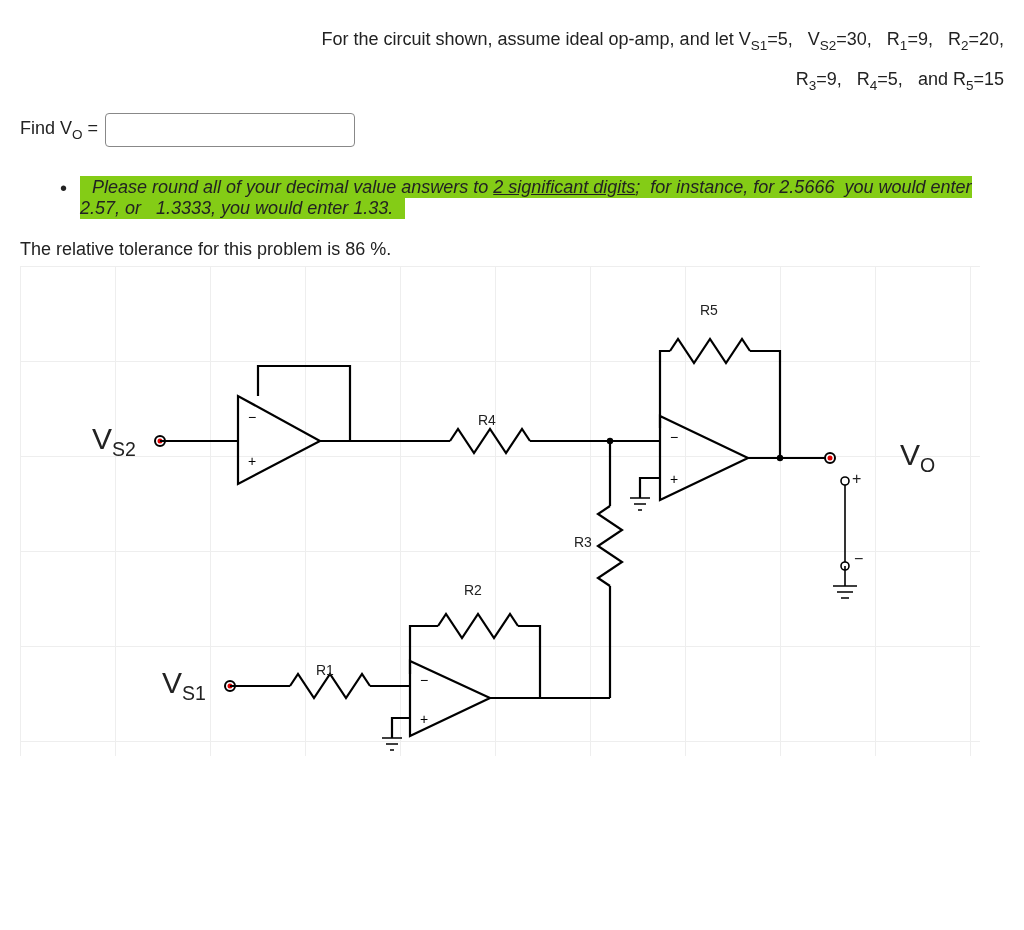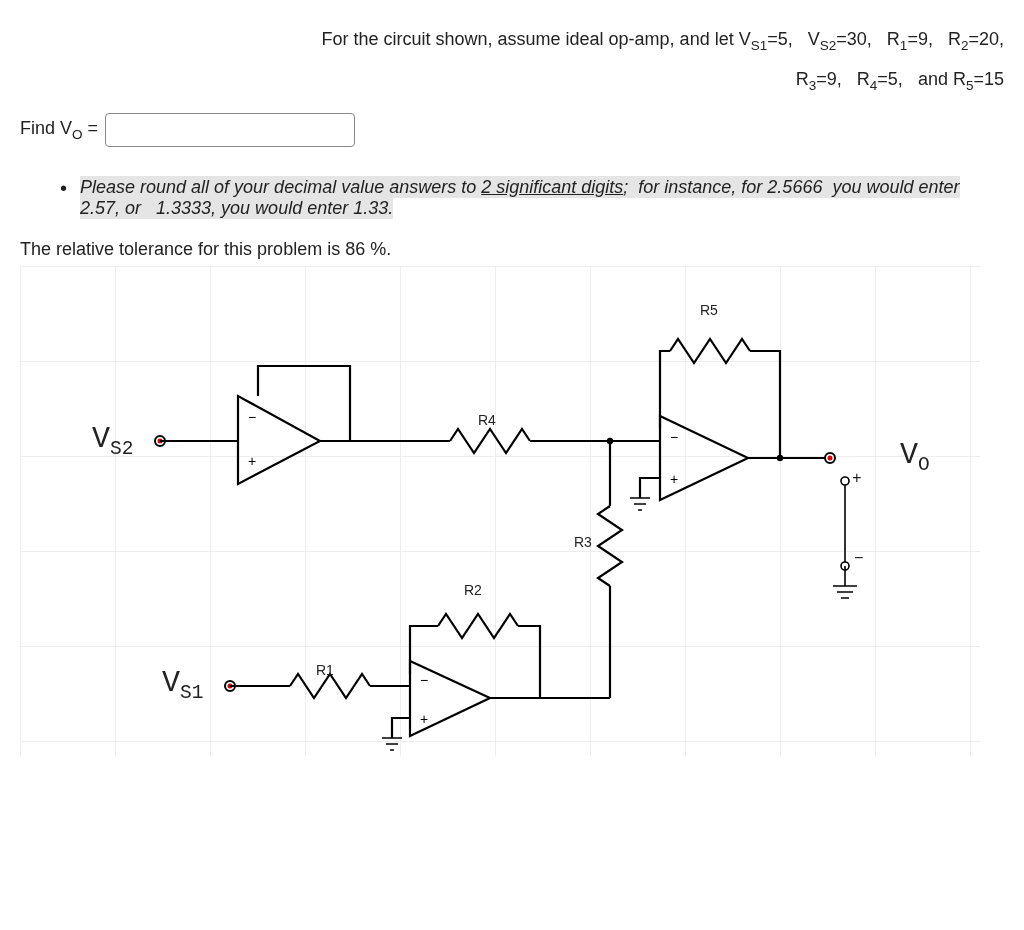--- a/index.html
+++ b/index.html
@@ -38,23 +38,23 @@
     position: relative;
   }
   .bullet-block::before {
     content: "\2022";
     position: absolute;
     left: -20px;
     top: 0;
     font-size: 20px;
   }
   .highlight {
-    background: #e5e5e5;
+    background: #84cc16;
     font-style: italic;
-    padding: 1px 0;
+    padding: 1px 12px;
   }
   .underline { text-decoration: underline; }
   .tolerance { margin-top: 8px; margin-bottom: 6px; }
 
   
   .circuit-wrap {
     position: relative;
     width: 960px;
     height: 490px;
     margin-top: 2px;
@@ -63,21 +63,21 @@
       linear-gradient(90deg, #eee 1px, transparent 1px) 0 0 / 95px 95px;
   }
   .circuit-wrap svg {
     position: absolute;
     inset: 0;
   }
   .wire { stroke: #000; stroke-width: 2.2; fill: none; }
   .thin  { stroke: #000; stroke-width: 1.6; fill: none; }
   .lbl {
     position: absolute;
-    font-family: Liberation Mono, monospace;
+    font-family: Liberation Sans, sans-serif;
     font-size: 18px;
     color: #222;
   }
   .small { font-size: 14px; font-family: Verdana, sans-serif; }
   .big   { font-size: 30px; }
   .sublbl { font-size: 0.65em; vertical-align: sub; }
   .pmark { font-size: 14px; font-family: sans-serif; }
 </style>
 </head>
 <body>

